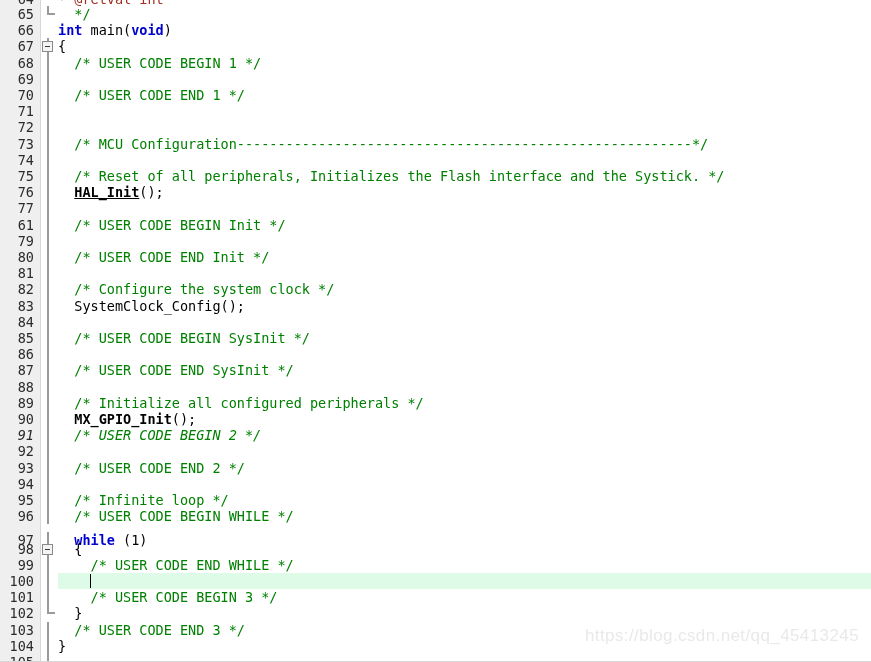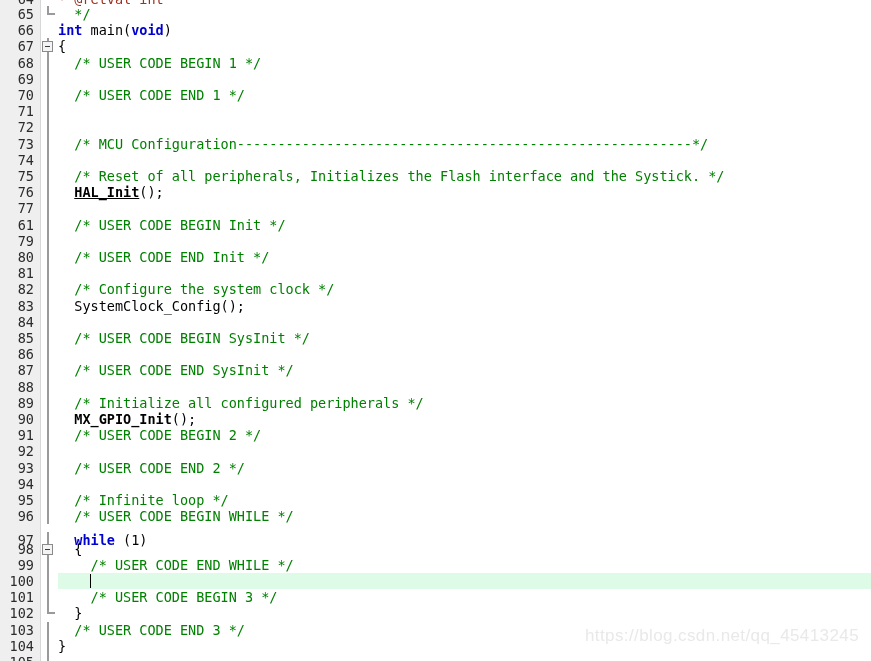--- a/index.html
+++ b/index.html
@@ -220,21 +220,21 @@
       <div class="row" style="position: absolute; left: 0px; top: 265.2px; width: 871px;"><div class="foldline"></div><span class="lineno">81</span><span class="code"><span class="plain"></span></span></div>
       <div class="row" style="position: absolute; left: 0px; top: 281.4px; width: 871px;"><div class="foldline"></div><span class="lineno">82</span><span class="code"><span class="cmt">  /* Configure the system clock */</span></span></div>
       <div class="row" style="position: absolute; left: 0px; top: 297.6px; width: 871px;"><div class="foldline"></div><span class="lineno">83</span><span class="code"><span class="plain">  </span><span class="plain">SystemClock_Config</span><span class="plain">();</span></span></div>
       <div class="row" style="position: absolute; left: 0px; top: 313.8px; width: 871px;"><div class="foldline"></div><span class="lineno">84</span><span class="code"><span class="plain"></span></span></div>
       <div class="row" style="position: absolute; left: 0px; top: 330px; width: 871px;"><div class="foldline"></div><span class="lineno">85</span><span class="code"><span class="cmt">  /* USER CODE BEGIN SysInit */</span></span></div>
       <div class="row" style="position: absolute; left: 0px; top: 346.2px; width: 871px;"><div class="foldline"></div><span class="lineno">86</span><span class="code"><span class="plain"></span></span></div>
       <div class="row" style="position: absolute; left: 0px; top: 362.4px; width: 871px;"><div class="foldline"></div><span class="lineno">87</span><span class="code"><span class="cmt">  /* USER CODE END SysInit */</span></span></div>
       <div class="row" style="position: absolute; left: 0px; top: 378.6px; width: 871px;"><div class="foldline"></div><span class="lineno">88</span><span class="code"><span class="plain"></span></span></div>
       <div class="row" style="position: absolute; left: 0px; top: 394.8px; width: 871px;"><div class="foldline"></div><span class="lineno">89</span><span class="code"><span class="cmt">  /* Initialize all configured peripherals */</span></span></div>
       <div class="row" style="position: absolute; left: 0px; top: 411px; width: 871px;"><div class="foldline"></div><span class="lineno">90</span><span class="code"><span class="plain">  </span><span class="fn">MX_GPIO_Init</span><span class="plain">();</span></span></div>
-      <div class="row" style="position: absolute; left: 0px; top: 427.2px; width: 851px;"><div class="foldline"></div><span class="lineno">91</span><span class="code"><span class="cmt">  /* USER CODE BEGIN 2 */</span></span></div>
+      <div class="row" style="position: absolute; left: 0px; top: 427.2px; width: 851px; font-style: italic;"><div class="foldline"></div><span class="lineno">91</span><span class="code"><span class="cmt">  /* USER CODE BEGIN 2 */</span></span></div>
       <div class="row" style="position: absolute; left: 0px; top: 443.4px; width: 871px;"><div class="foldline"></div><span class="lineno">92</span><span class="code"><span class="plain"></span></span></div>
       <div class="row" style="position: absolute; left: 0px; top: 459.6px; width: 871px;"><div class="foldline"></div><span class="lineno">93</span><span class="code"><span class="cmt">  /* USER CODE END 2 */</span></span></div>
       <div class="row" style="position: absolute; left: 0px; top: 475.8px; width: 871px;"><div class="foldline"></div><span class="lineno">94</span><span class="code"><span class="plain"></span></span></div>
       <div class="row" style="position: absolute; left: 0px; top: 492px; width: 871px;"><div class="foldline"></div><span class="lineno">95</span><span class="code"><span class="cmt">  /* Infinite loop */</span></span></div>
       <div class="row" style="position: absolute; left: 0px; top: 508.2px; width: 871px;"><div class="foldline"></div><span class="lineno">96</span><span class="code"><span class="cmt">  /* USER CODE BEGIN WHILE */</span></span></div>
       <div class="row" style="position: absolute; left: 0px; top: 532px; width: 871px;"><div class="foldline"></div><span class="lineno">97</span><span class="code"><span class="plain">  </span><span class="kw">while</span><span class="plain"> (1)</span></span></div>
       <div class="row" style="position: absolute; left: 0px; top: 540.6px; width: 871px; padding-left: 36px;"><div class="foldline"></div><div class="foldbox"></div><span class="lineno">98</span><span class="code"><span class="plain">  {</span></span></div>
       <div class="row" style="position: absolute; left: 0px; top: 556.8px; width: 871px;"><div class="foldline"></div><span class="lineno">99</span><span class="code"><span class="cmt">    /* USER CODE END WHILE */</span></span></div>
       <div class="row cur" style="position: absolute; left: 0px; top: 573px; width: 871px;"><div class="code-bg"></div><div class="foldline"></div><span class="lineno">100</span><span class="code"><span class="plain">    </span></span><div class="caret" style="left: 90.48px;"></div></div>
       <div class="row" style="position: absolute; left: 0px; top: 589.2px; width: 871px;"><div class="foldline"></div><span class="lineno">101</span><span class="code"><span class="cmt">    /* USER CODE BEGIN 3 */</span></span></div>

